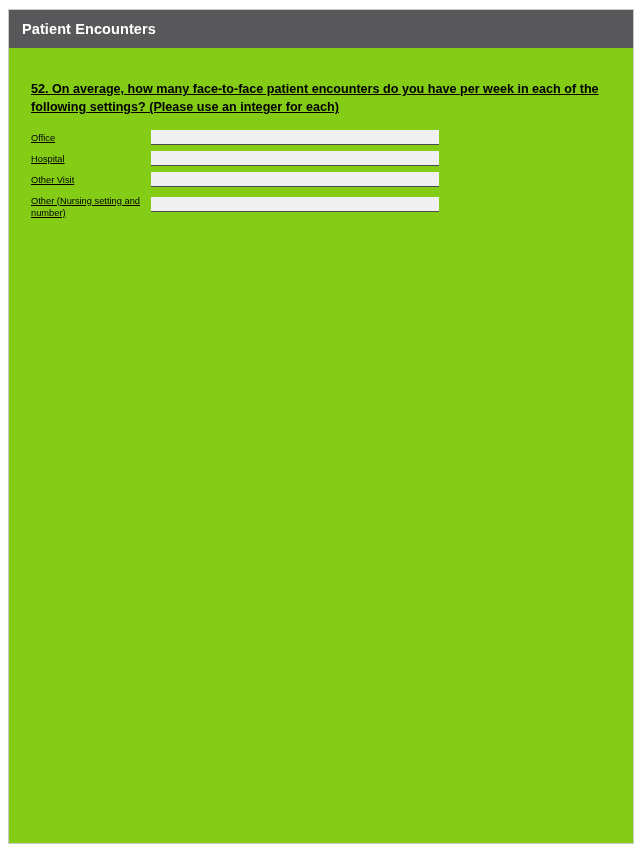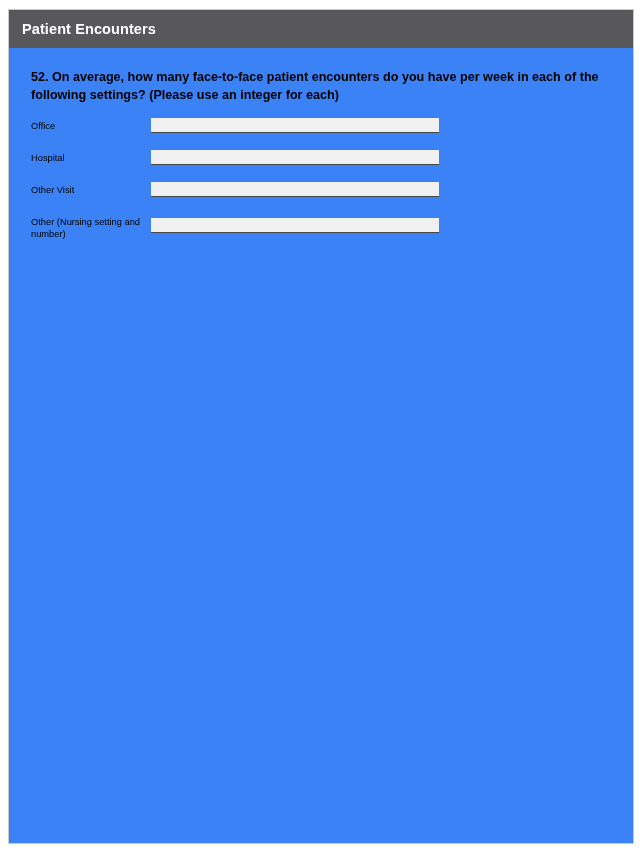--- a/index.html
+++ b/index.html
@@ -13,55 +13,56 @@
     font-family: "Liberation Sans", sans-serif;
     color: #000000;
   }
   .page {
     position: absolute;
     left: 8px;
     top: 9px;
     width: 626px;
     height: 835px;
     border: 1px solid #c9c9c9;
-    background: #3b82f6;
+    background: #84cc16;
     box-sizing: border-box;
   }
   .section-header {
     height: 38px;
     background: #58585a;
     display: flex;
     align-items: center;
     padding-left: 13px;
     box-sizing: border-box;
   }
   .section-header-title {
     color: #ffffff;
     font-size: 14.5px;
     font-weight: bold;
     letter-spacing: 0.1px;
   }
   .content {
-    padding: 20px 22px 0 22px;
+    padding: 32px 22px 0 22px;
+    text-decoration: underline;
   }
   .question-text {
     font-size: 12.6px;
     font-weight: bold;
     line-height: 1.45;
     color: #000000;
     margin: 0 0 13px 0;
     max-width: 585px;
   }
   .rows {
     width: 100%;
   }
   .row {
     display: flex;
     align-items: flex-start;
-    margin-bottom: 17px;
+    margin-bottom: 6px;
   }
   .row-label {
     width: 120px;
     flex: 0 0 120px;
     font-size: 9.3px;
     line-height: 1.35;
     color: #000000;
     padding-top: 2px;
   }
   .row-input {

